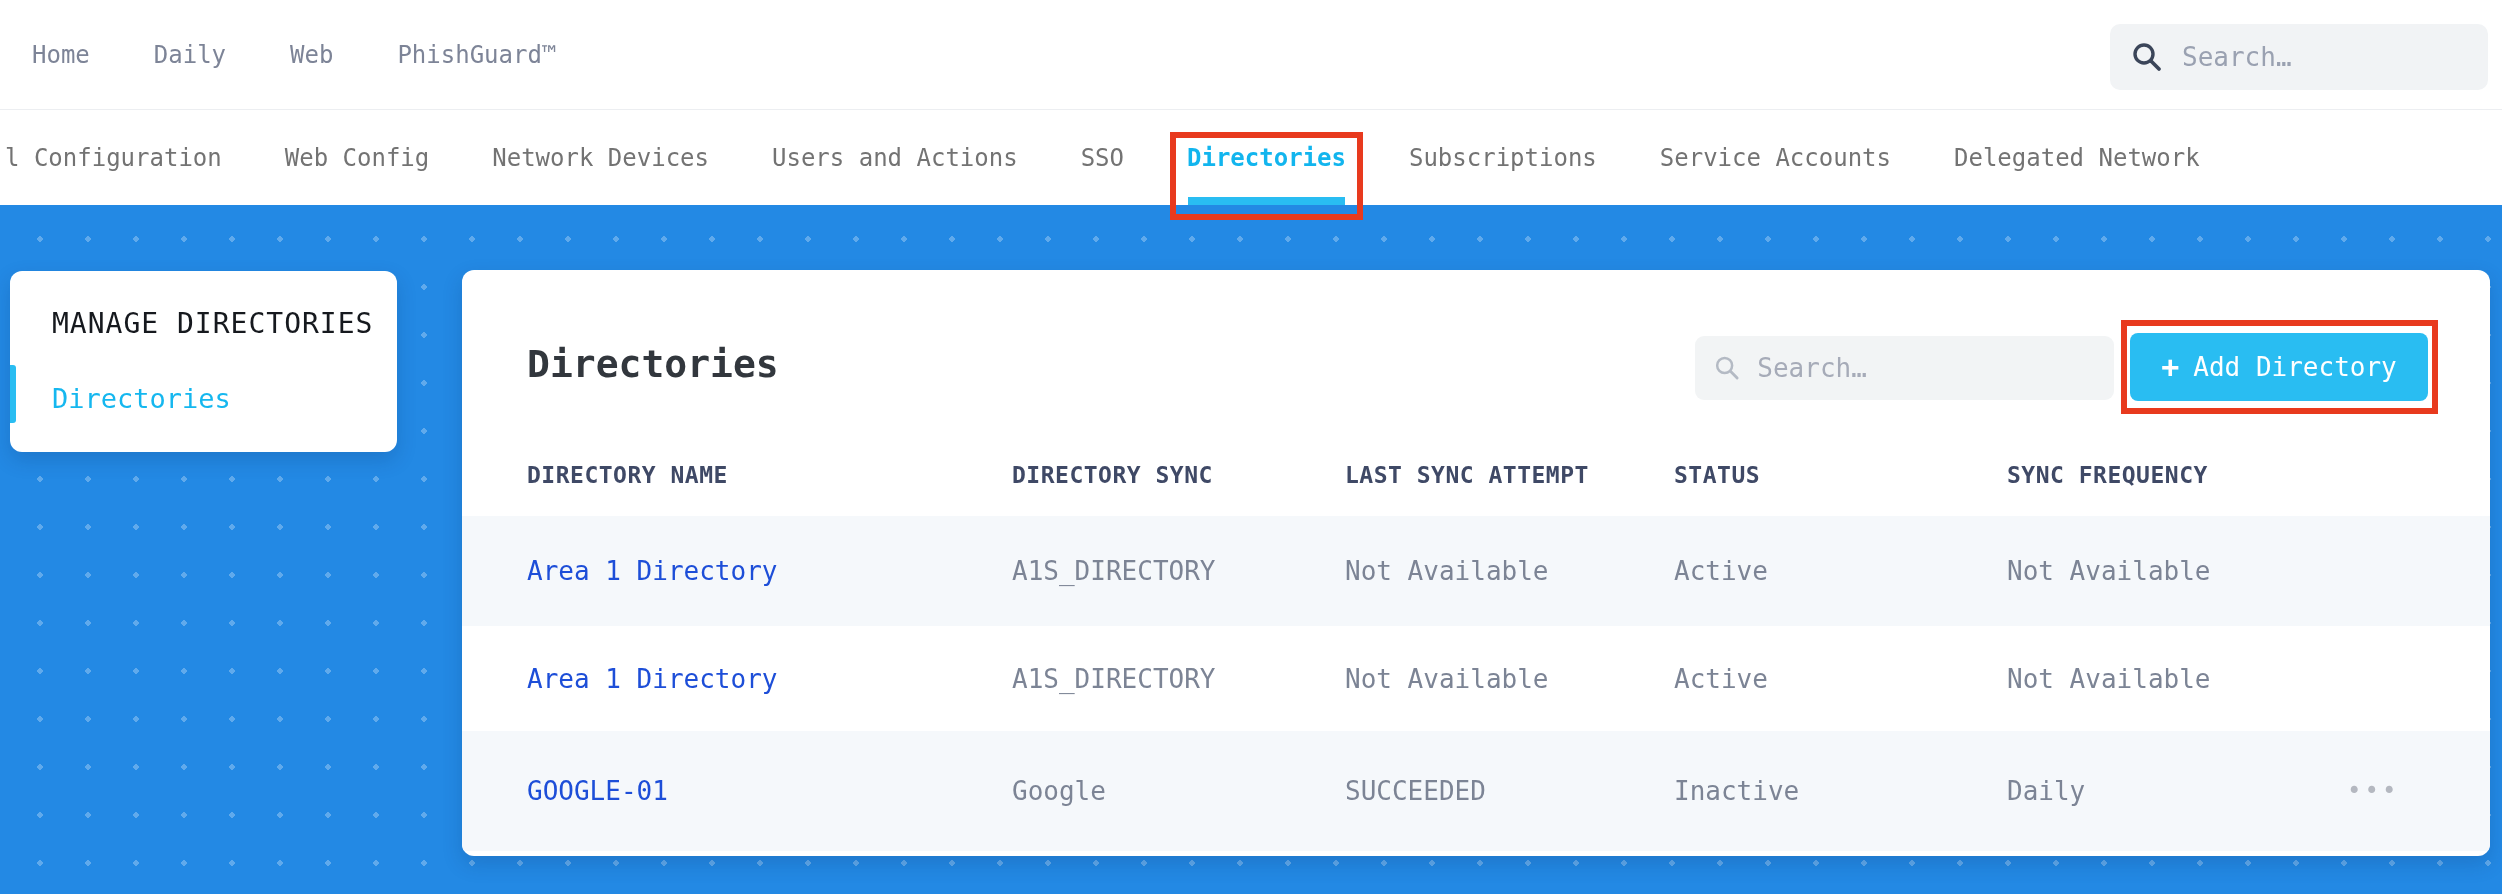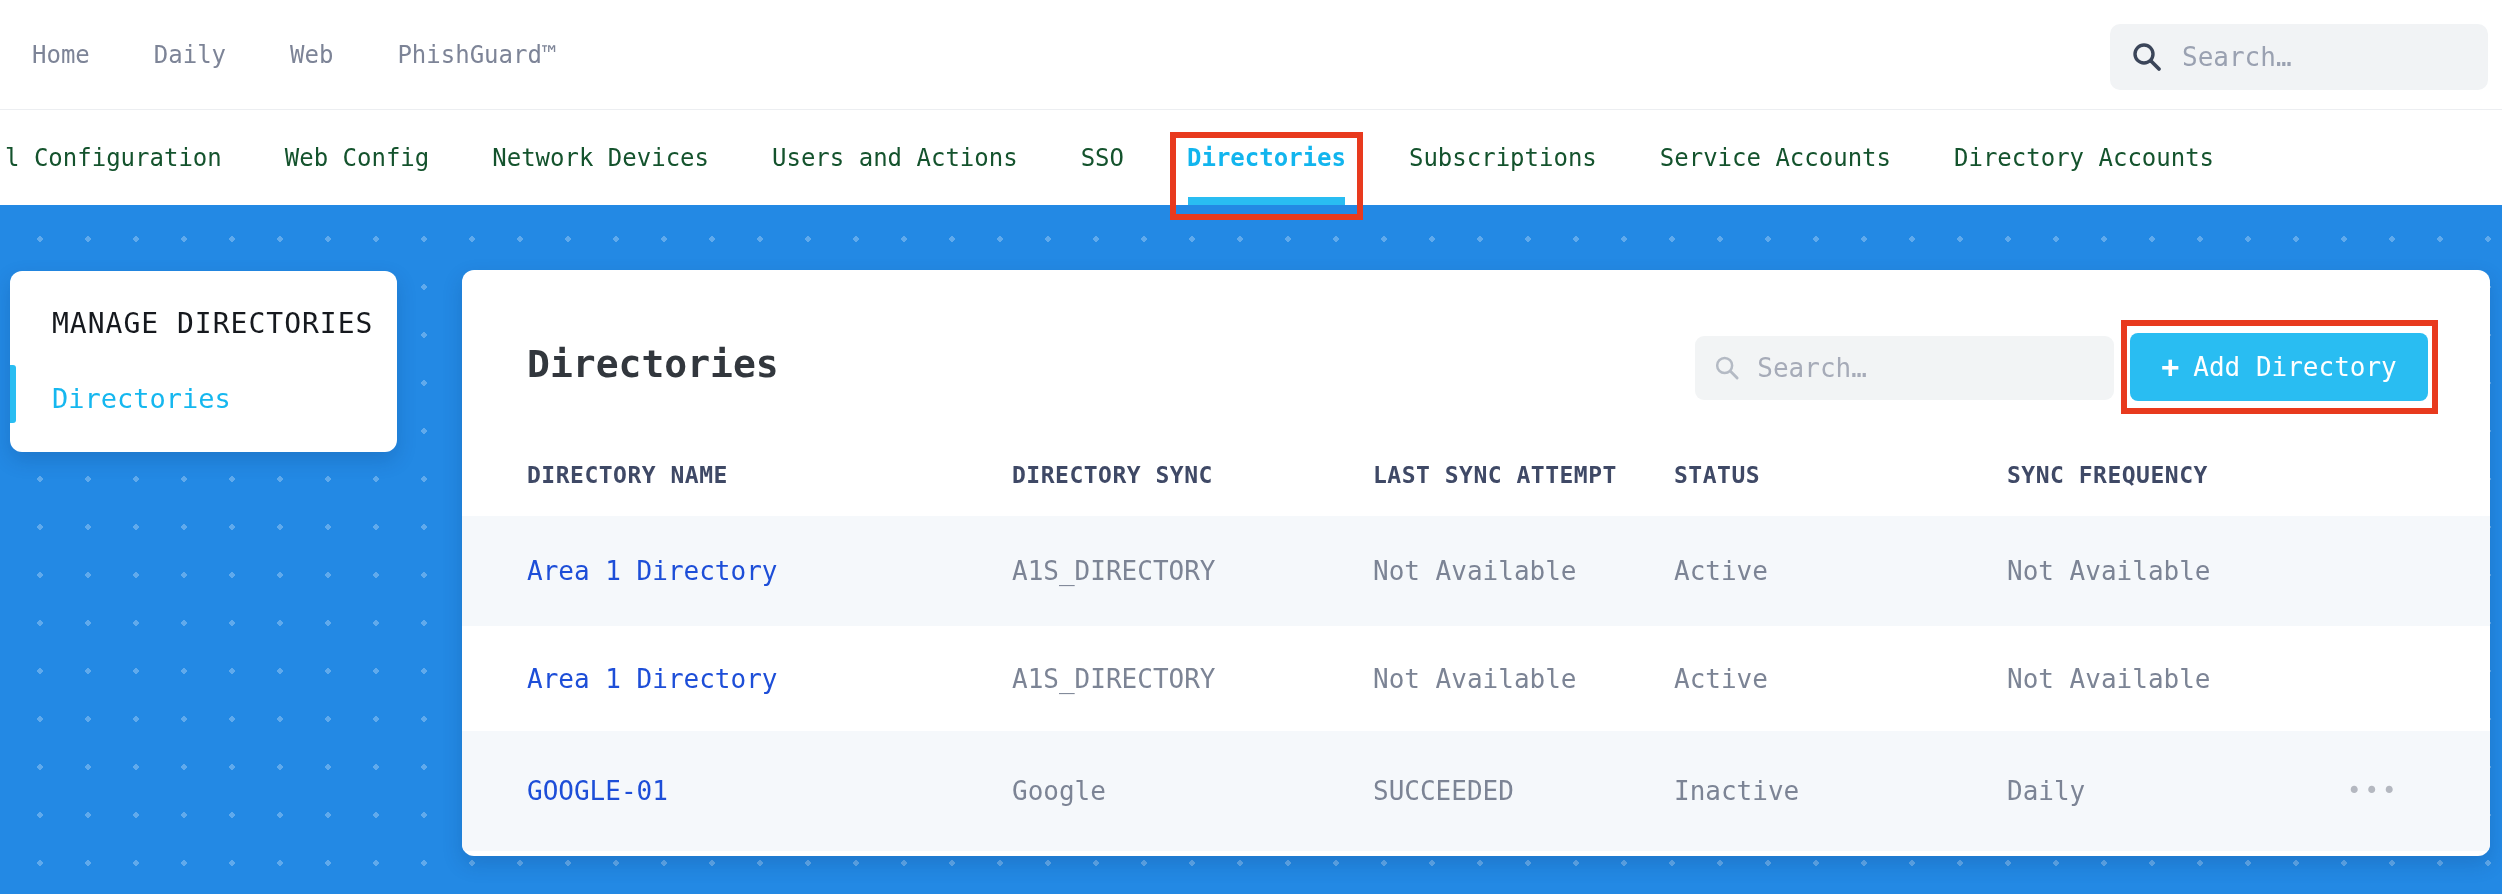--- a/index.html
+++ b/index.html
@@ -11,21 +11,21 @@
   .topbar { position:absolute; left:0; top:0; width:2502px; height:110px; background:#fff; border-bottom:1px solid #eceef1; display:flex; align-items:center; }
   .topnav { display:flex; gap:64px; padding-left:32px; }
   .topnav .navitem { font-size:24px; color:#7d8497; cursor:pointer; white-space:nowrap; }
   .search-pill { position:absolute; right:14px; top:24px; width:378px; height:66px; background:#f1f3f5; border-radius:10px; display:flex; align-items:center; padding:0 20px; }
   .search-pill svg { flex:0 0 auto; }
   .search-pill input { border:none; outline:none; background:transparent; font-family:inherit; font-size:26px; color:#4a5166; margin-left:18px; width:100%; }
   .search-pill input::placeholder { color:#9aa1b1; }
 
   
   .tabbar { position:absolute; left:0; top:111px; width:2502px; height:94px; background:#fff; display:flex; align-items:center; gap:63px; padding-left:5px; }
-  .tab { font-size:24px; color:#14532d; white-space:nowrap; cursor:pointer; position:relative; }
+  .tab { font-size:24px; color:#737373; white-space:nowrap; cursor:pointer; position:relative; }
   .tab.active { color:#12b5ee; font-weight:bold; }
   .tab.active .tab-underline { position:absolute; left:1px; right:1px; bottom:-33px; height:8px; background:#29bdf2; }
 
   
   .anno { position:absolute; border:6px solid #e83a1e; background:transparent; z-index:30; pointer-events:none; }
   .anno-tab { left:1170px; top:132px; width:193px; height:88px; }
 
   
   .content { position:absolute; left:0; top:205px; width:2502px; height:689px; background:#2389e4;
     background-image:radial-gradient(rgba(255,255,255,0.28) 2.6px, rgba(255,255,255,0) 2.7px);
@@ -48,21 +48,21 @@
 
   
   .thead { position:absolute; left:0; top:192px; width:100%; height:44px;text-align:right; }
   .th { position:absolute; font-size:23px; font-weight:bold; color:#3f4966; letter-spacing:.5px; white-space:nowrap; }
   .row { position:absolute; left:0; width:100%; }
   .row-1 { top:246px; height:110px; background:#f5f8fb; }
   .row-2 { top:356px; height:105px; background:#ffffff; }
   .row-3 { top:461px; height:120px; background:#f5f8fb; }
   .cell { position:absolute; top:50%; transform:translateY(-50%); font-size:26px; color:#7c8495; white-space:nowrap; }
   .cell.link { color:#1d4ed8; cursor:pointer; }
-  .c1 { left:65px; } .c2 { left:550px; } .c3 { left:883px;margin-left:28px; } .c4 { left:1212px; } .c5 { left:1545px; }
+  .c1 { left:65px; } .c2 { left:550px; } .c3 { left:883px; } .c4 { left:1212px; } .c5 { left:1545px; }
   .cell.menu { left:1885px; color:#b4b8c0; font-size:24px; letter-spacing:3px; cursor:pointer; }
 </style>
 </head>
 <body>
 
 <div id="page">
 
   <div class="topbar">
     <div class="topnav">
       <span class="navitem">Home</span>
@@ -84,21 +84,21 @@
     <span class="tab">Web Config</span>
     <span class="tab">Network Devices</span>
     <span class="tab">Users and Actions</span>
     <span class="tab">SSO</span>
     <span class="tab active">
       <span>Directories</span>
       <span class="tab-underline"></span>
     </span>
     <span class="tab">Subscriptions</span>
     <span class="tab">Service Accounts</span>
-    <span class="tab">Directory Accounts</span>
+    <span class="tab">Delegated Network</span>
   </div>
 
   <div class="anno anno-tab"></div>
 
   <div class="content">
 
     <div class="side-card">
       <div class="side-heading">MANAGE DIRECTORIES</div>
       <div class="side-marker"></div>
       <div class="side-link">Directories</div>

